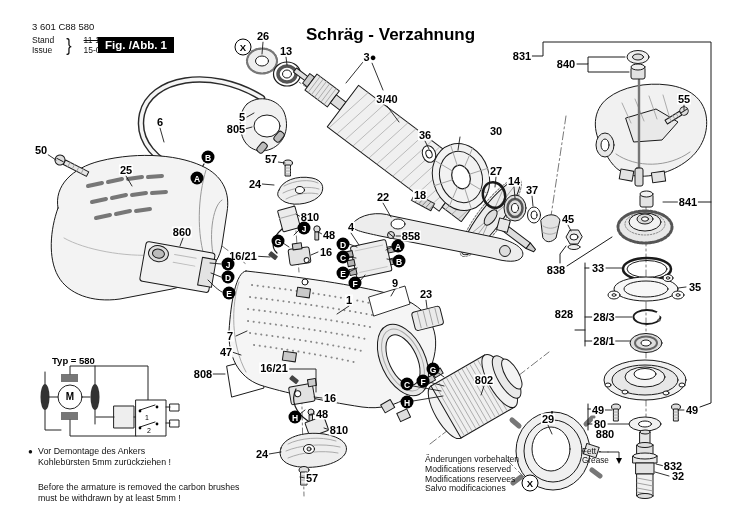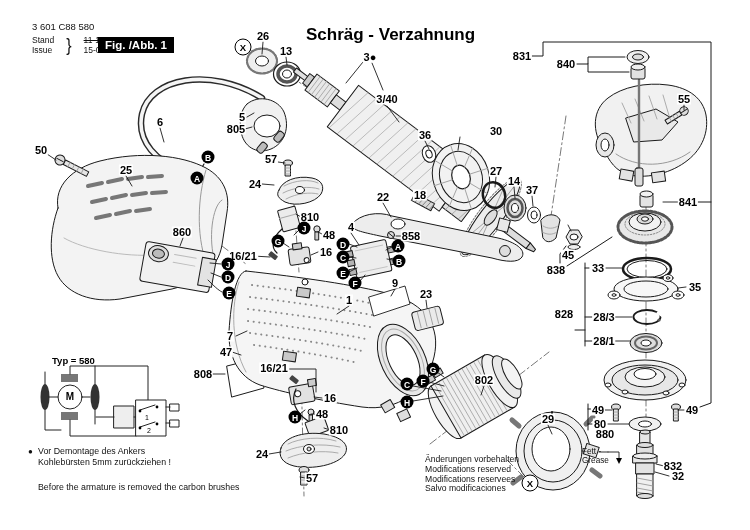--- a/index.html
+++ b/index.html
@@ -528,20 +528,21 @@
   <div>Grease</div>
 </div>
 
 <div class="note">
   <div class="nrow">
     <span class="bullet">●</span>
     <span>Vor Demontage des Ankers</span>
   </div>
   <div class="ind">Kohlebürsten 5mm zurückziehen !</div>
   <div class="ind sp">Before the armature is removed the carbon brushes</div>
+  <div class="ind">must be withdrawn by at least 5mm !</div>
 </div>
 
 <div class="mods">
   <div>Änderungen vorbehalten</div>
   <div>Modifications reserved</div>
   <div>Modifications reservees</div>
   <div>Salvo modificaciones</div>
 </div>
 
 <div id="labels-layer">
@@ -581,21 +582,21 @@
       <div class="plbl" style="left: 322px; top: 414px;">48</div>
       <div class="plbl" style="left: 339px; top: 430px;">810</div>
       <div class="plbl" style="left: 262px; top: 454px;">24</div>
       <div class="plbl" style="left: 312px; top: 478px;">57</div>
       <div class="plbl" style="left: 484px; top: 380px;">802</div>
       <div class="plbl" style="left: 548px; top: 419px;">29</div>
       <div class="plbl" style="left: 522px; top: 56px;">831</div>
       <div class="plbl" style="left: 566px; top: 64px;">840</div>
       <div class="plbl" style="left: 684px; top: 99px;">55</div>
       <div class="plbl" style="left: 688px; top: 202px;">841</div>
-      <div class="plbl" style="left: 568px; top: 219px; margin-top: 36px;">45</div>
+      <div class="plbl" style="left: 568px; top: 219px;">45</div>
       <div class="plbl" style="left: 556px; top: 270px;">838</div>
       <div class="plbl" style="left: 598px; top: 268px;">33</div>
       <div class="plbl" style="left: 695px; top: 287px;">35</div>
       <div class="plbl" style="left: 604px; top: 317px;">28/3</div>
       <div class="plbl" style="left: 564px; top: 314px;">828</div>
       <div class="plbl" style="left: 604px; top: 341px;">28/1</div>
       <div class="plbl" style="left: 598px; top: 410px;">49</div>
       <div class="plbl" style="left: 692px; top: 410px;">49</div>
       <div class="plbl" style="left: 600px; top: 424px;">80</div>
       <div class="plbl" style="left: 605px; top: 434px;">880</div>

